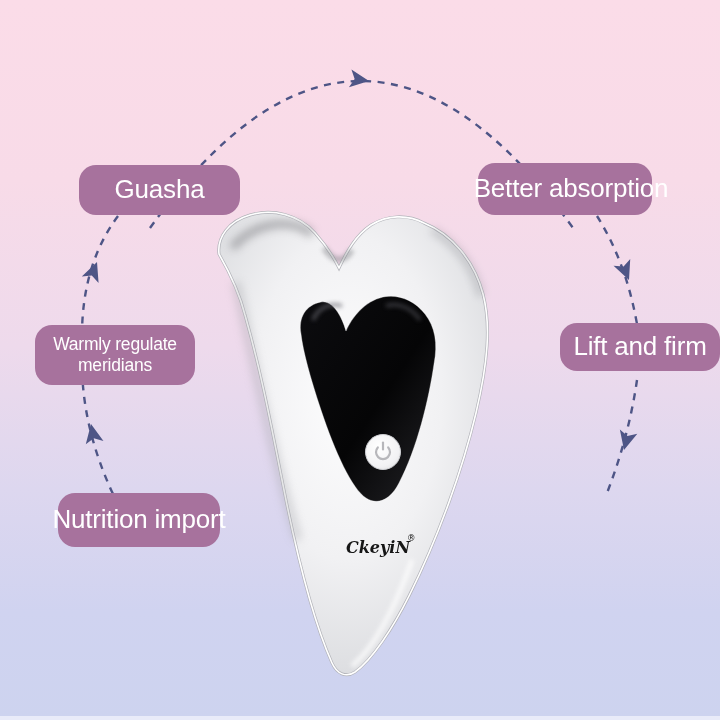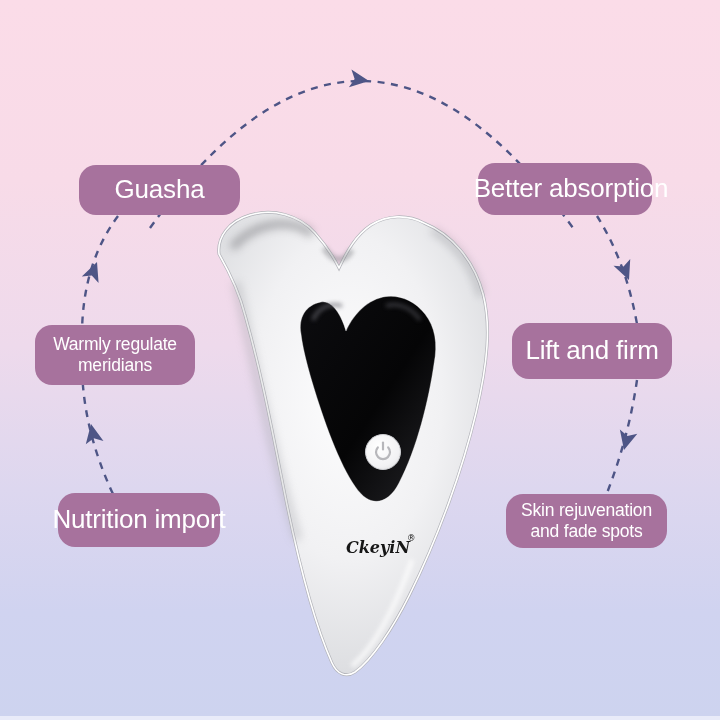--- a/index.html
+++ b/index.html
@@ -12,21 +12,21 @@
   .pill{
     position:absolute;background:#a7729d;color:#ffffff;border-radius:17px;
     display:flex;align-items:center;justify-content:center;text-align:center;
     font-size:26px;letter-spacing:-0.2px;line-height:1.2;
   }
   .pill.one-line{white-space:nowrap;}
   .pill.two-line{font-size:17.5px;}
   .pill-guasha{left:79px;top:165px;width:161px;height:50px;}
   .pill-better{left:478px;top:163px;width:162px;height:52px;padding-left:12px;}
   .pill-warmly{left:23px;top:325px;width:160px;height:60px;margin-left:12px;}
-  .pill-lift{left:512px;top:323px;width:160px;height:56px;}
+  .pill-lift{left:560px;top:323px;width:160px;height:48px;}
   .pill-nutrition{left:58px;top:493px;width:162px;height:54px;align-items:center;}
   .pill-skin{left:506px;top:494px;width:161px;height:54px;}
   .bottom-strip{position:absolute;left:0;right:0;bottom:0;height:4px;background:#e9ebf9;}
 </style>
 </head>
 <body>
 
 <div class="stage">
 
   <svg class="layer" viewBox="0 0 720 720">
@@ -146,18 +146,15 @@
   </div>
   <div class="pill two-line pill-warmly">
     <span>Warmly regulate meridians</span>
   </div>
   <div class="pill one-line pill-lift">
     <span>Lift and firm</span>
   </div>
   <div class="pill one-line pill-nutrition">
     <span>Nutrition import</span>
   </div>
-  <div class="pill two-line pill-skin">
-    <span>Skin rejuvenation and fade spots</span>
-  </div>
 
   <div class="bottom-strip"></div>
 </div>
 
 </body></html>

